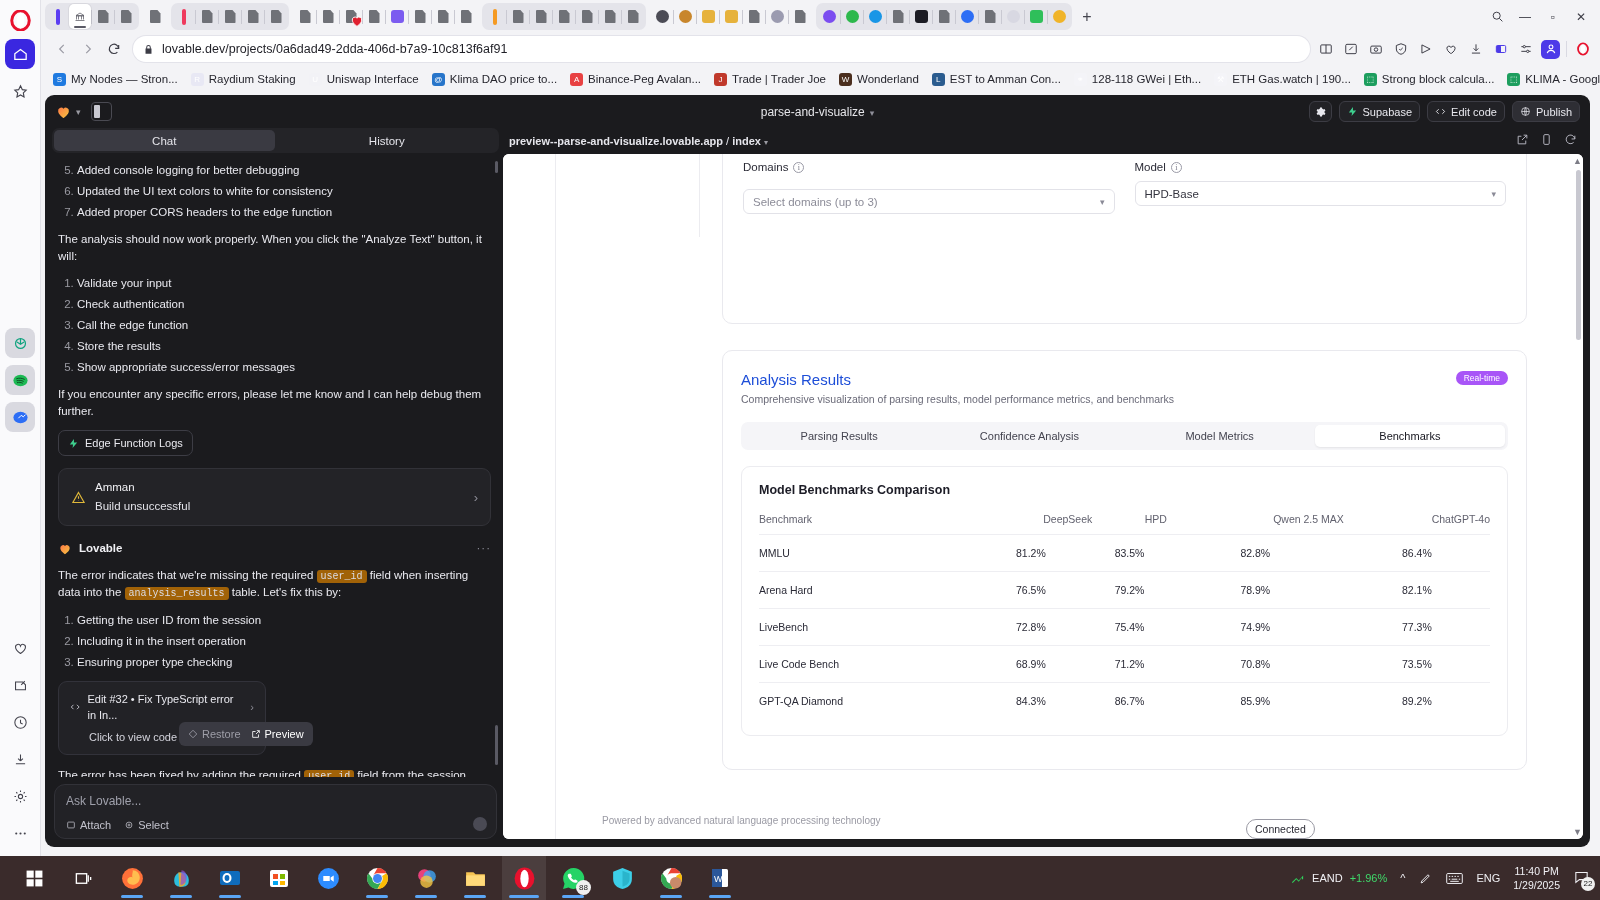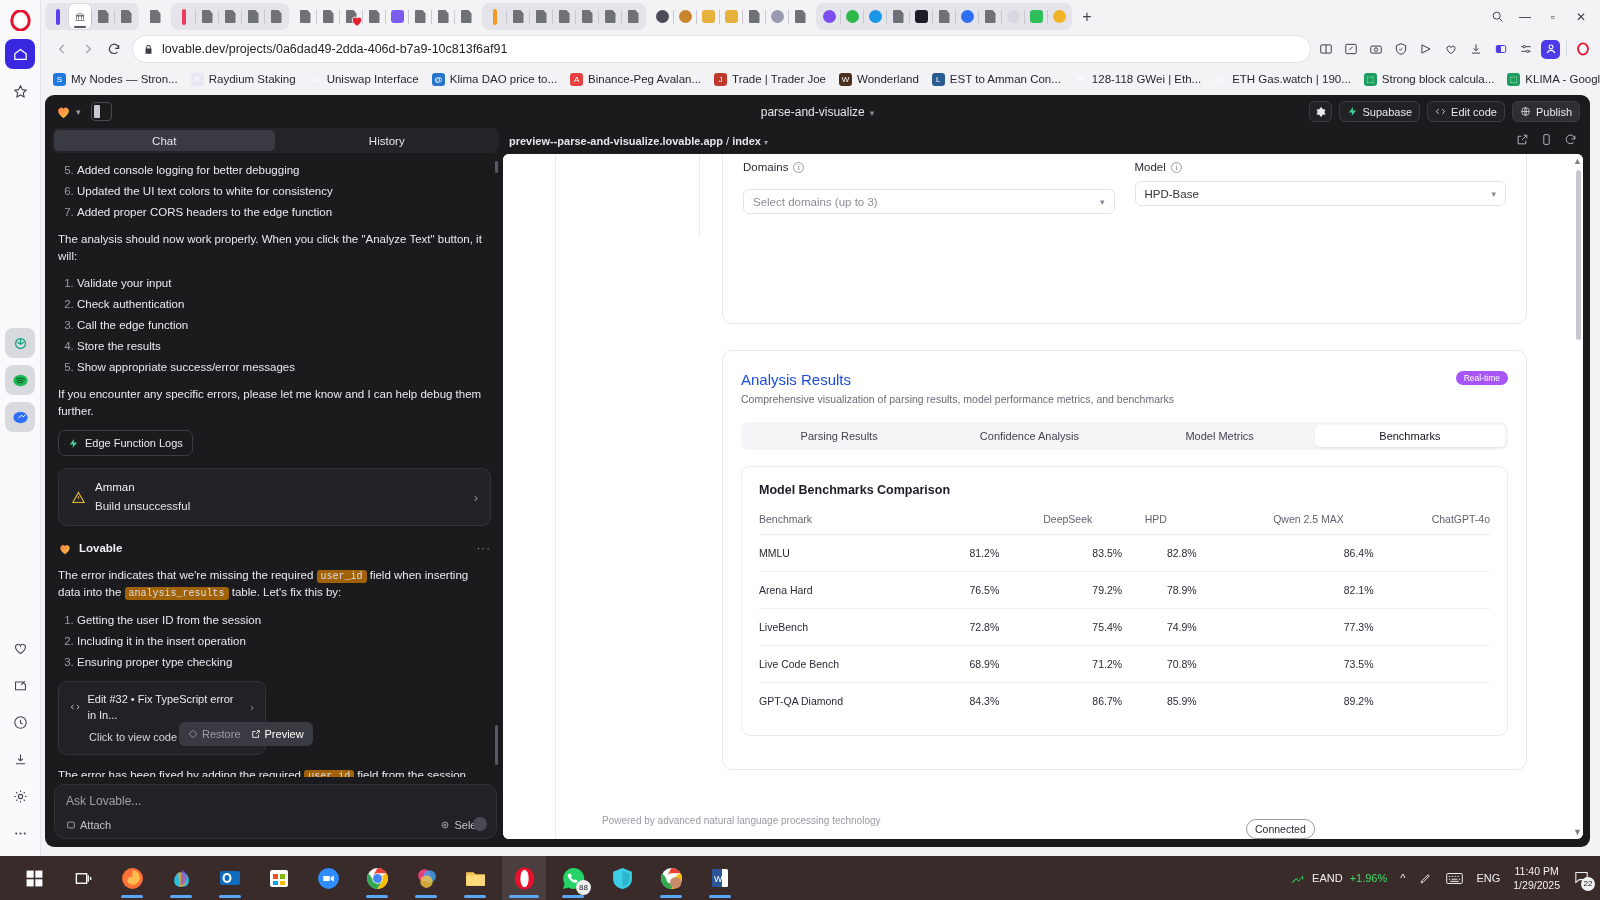--- a/index.html
+++ b/index.html
@@ -118,21 +118,21 @@
   .editcard { position: relative; background: #222226; border: 1px solid #32323a; border-radius: 9px; padding: 9px 11px; width: 208px; margin-bottom: 8px; }
   .editcard .r1 { display: flex; align-items: center; gap: 7px; font-size: 11px; color: #eaeaf0; }
   .editcard .r2 { font-size: 11px; color: #d4d4dc; margin-top: 5px; margin-left: 19px; }
   .editcard .ch { margin-left: auto; color: #8c8c96; font-size: 11px; }
   .rpbar { position: absolute; left: 120px; top: 40px; background: #3a3a42; border-radius: 6px; display: flex; align-items: center; gap: 10px; padding: 4px 9px; font-size: 11px; z-index: 3; }
   .rpbar .rst { color: #9e9ea8; display: flex; align-items: center; gap: 4px; }
   .rpbar .prv { color: #fff; display: flex; align-items: center; gap: 4px; }
   .scrollthumb { position: absolute; right: 1px; width: 3px; background: #5a5a64; border-radius: 2px; }
   .composer { background: #222226; border: 1px solid #323238; border-radius: 11px; margin: 7px 2px 0 2px; padding: 9px 11px 7px 11px; position: relative; }
   .composer .ph { font-size: 12px; color: #9fa0ab; margin-bottom: 11px; }
-  .composer .row { display: flex; align-items: center; gap: 13px; font-size: 11px; color: #c2c2cc; justify-content: space-between; }
+  .composer .row { display: flex; align-items: center; gap: 13px; font-size: 11px; color: #c2c2cc; }
   .composer .row span { display: flex; align-items: center; gap: 4px; }
   .sendbtn { position: absolute; right: 9px; bottom: 7px; width: 14px; height: 14px; border-radius: 50%; background: #4a4a54; }
 
   
   .prevcol { position: absolute; left: 458px; top: 33px; right: 7px; bottom: 8px; display: flex; flex-direction: column; }
   .prevbar { height: 26px; display: flex; align-items: center; padding: 0 6px; }
   .prevurl { font-size: 11px; color: #e6e6ec; }
   .prevurl b { font-weight: bold; }
   .prevbar .rt { margin-left: auto; display: flex; align-items: center; gap: 11px; color: #b4b4be; }
   .prevbar .rt svg { width: 13px; height: 13px; }
@@ -161,21 +161,21 @@
   .h-sub { font-size: 10.5px; color: #6a6a78; margin-top: 5px; }
   .rt-badge { background: #a855f7; color: #fff; font-size: 8.5px; border-radius: 9px; padding: 2px 8px; }
   .tabs { background: #f5f5f8; border-radius: 7px; padding: 3px; display: flex; }
   .tabs > div { flex: 1; text-align: center; font-size: 11px; color: #43434f; padding: 5px 0; border-radius: 5px; }
   .tabs > div.on { background: #fff; color: #15151e; box-shadow: 0 1px 2px rgba(0,0,0,.07); }
   .innercard { border: 1px solid #ececf0; border-radius: 9px; }
   .bm-title { font-size: 12.5px; font-weight: bold; color: #1c1c26; }
   table.bm { width: 100%; border-collapse: collapse; }
   table.bm th { font-size: 10.5px; color: #62626f; font-weight: normal; padding: 9px 0; text-align: right; }
   table.bm th:first-child { text-align: left; }
-  table.bm td { font-size: 10.5px; color: #2a2a36; padding: 12px 0; text-align: left; border-top: 1px solid #eeeef2; }
+  table.bm td { font-size: 10.5px; color: #2a2a36; padding: 12px 0; text-align: center; border-top: 1px solid #eeeef2; }
   table.bm td:first-child { text-align: left; }
   .note { font-size: 9.5px; color: #85858f; }
   .foot { font-size: 10px; color: #9a9aa4; }
   .tooltip { border: 1px solid #9a9aa4; background: #fff; font-size: 10.5px; color: #2a2a34; padding: 3px 8px; }
 
   
   #taskbar { position: absolute; left: 0; bottom: 0; width: 1600px; height: 44px; background: #3a2b2b; display: flex; align-items: center; }
   .tb-icons { display: flex; align-items: center; height: 44px; padding-left: 12px; gap: 5px; }
   .tbi { width: 44px; height: 44px; display: flex; align-items: center; justify-content: center; position: relative; }
   .tbi.act { background: rgba(255,255,255,.09); }

